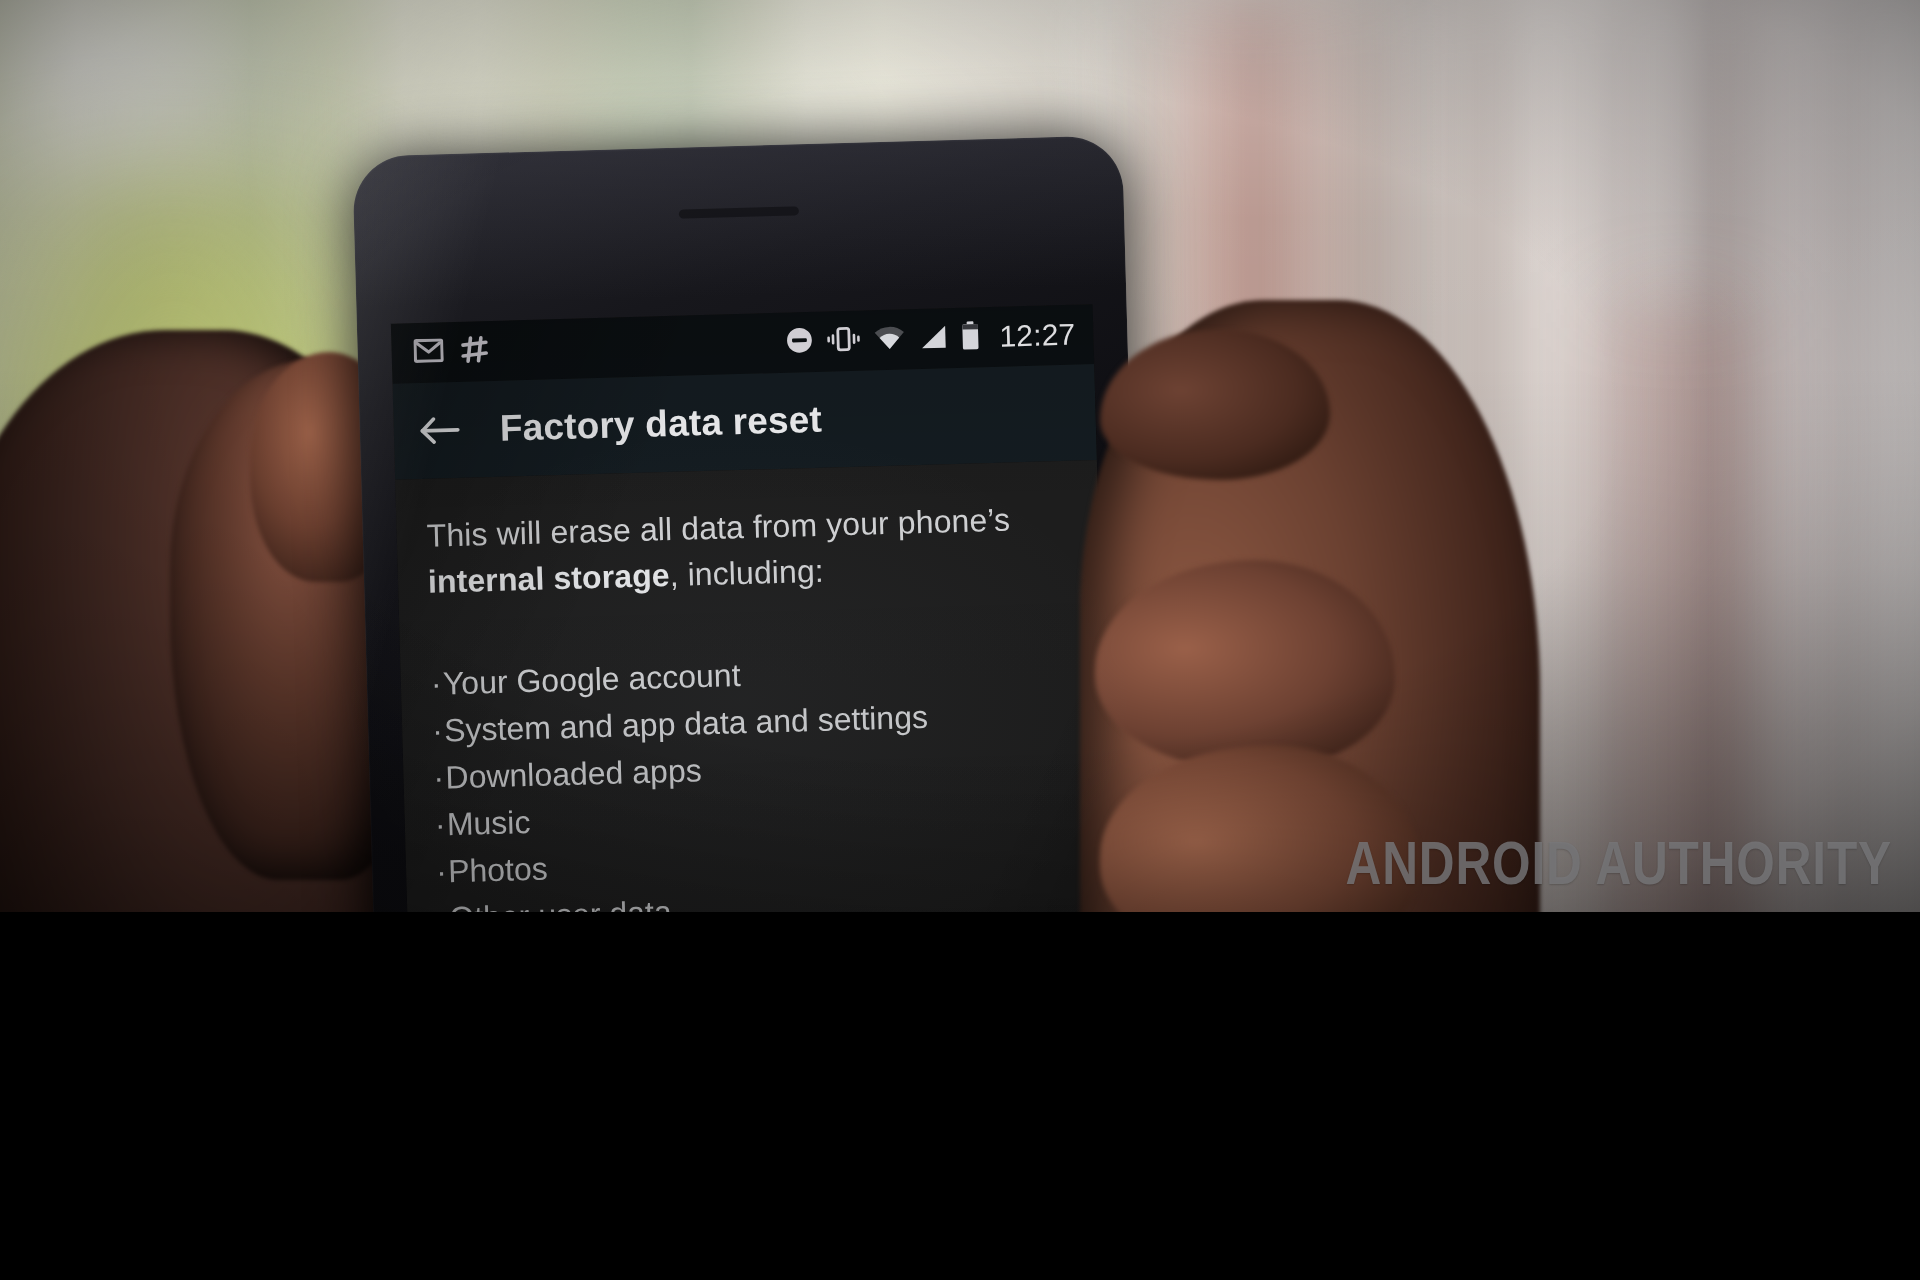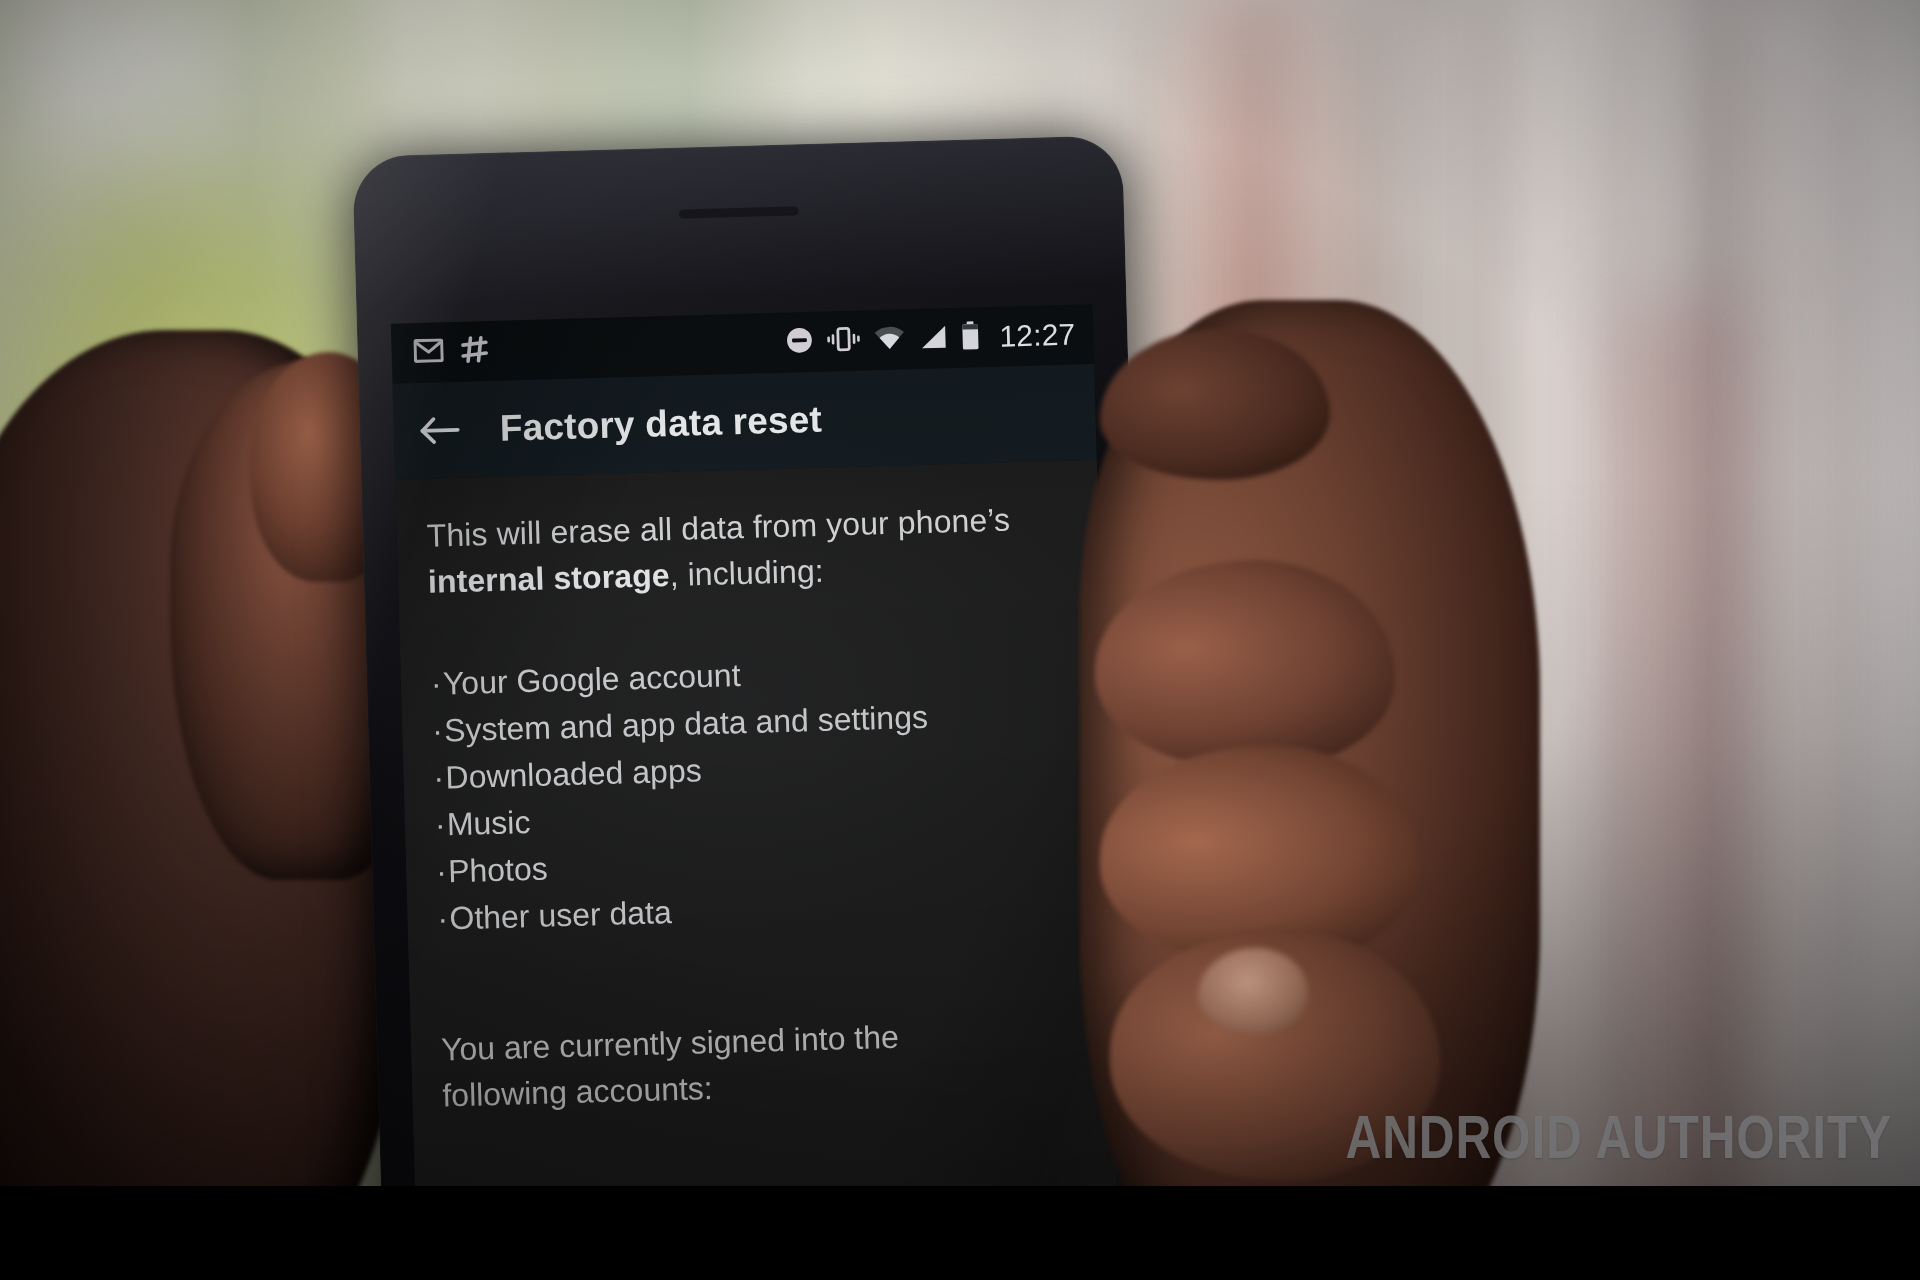--- a/index.html
+++ b/index.html
@@ -11,21 +11,21 @@
     width: 1920px;
     height: 1280px;
     overflow: hidden;
     font-family: "Liberation Sans", sans-serif;
   }
 
   
   #scene {
     position: relative;
     width: 1920px;
-    height: 1186px;
+    height: 912px;
     overflow: hidden;
   }
 
   
   .bg-base {
     position: absolute;
     inset: 0;
     background:
       linear-gradient(90deg,
         #d9dcc0 0%,

